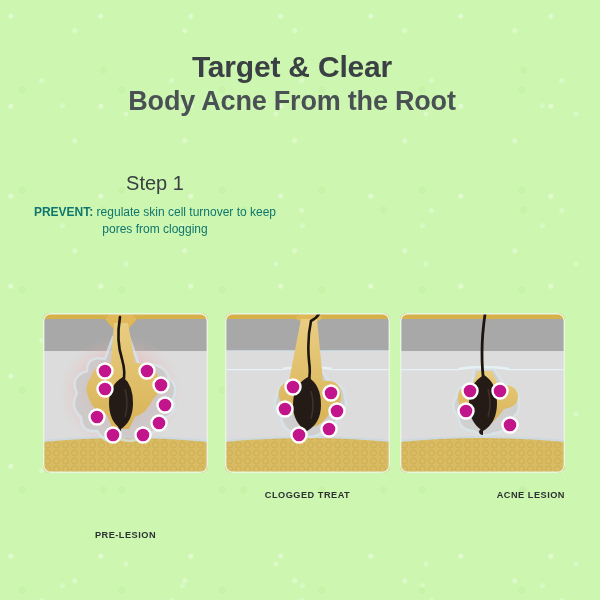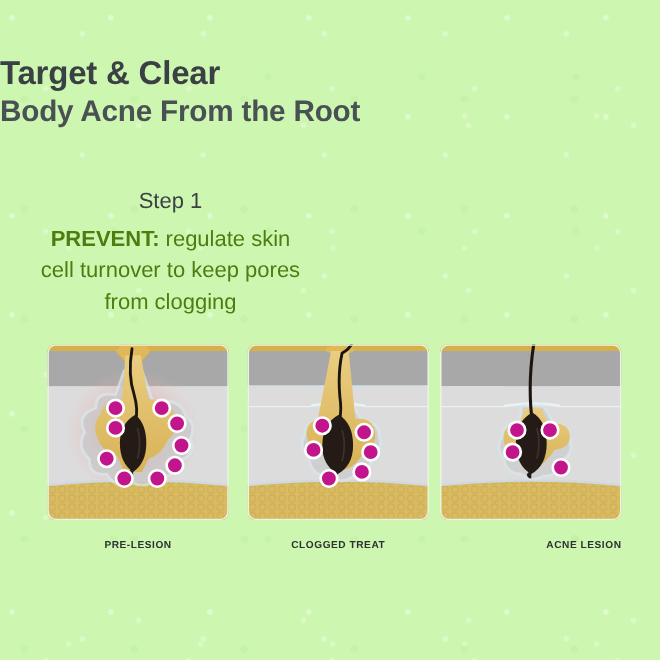--- a/index.html
+++ b/index.html
@@ -30,21 +30,21 @@
     background-size: 90px 90px, 130px 130px, 110px 110px, 150px 150px, 120px 120px, 100px 100px, 140px 140px;
     pointer-events: none;
     opacity: .7;
   }
 
   .headline {
     position: absolute;
     top: 50px;
     left: 0;
     width: 584px;
-    text-align: left;
+    text-align: center;
   }
   .headline .title {
     font-size: 30px;
     font-weight: bold;
     letter-spacing: -0.2px;
     line-height: 1.12;
     color: #3a4043;
   }
   .headline .subtitle {
     font-size: 27px;
@@ -70,23 +70,23 @@
   }
   .step-col.left { padding-left: 32px; padding-right: 22px; }
   .step-col.right { padding-left: 22px; padding-right: 28px; }
   .step-title {
     font-size: 20px;
     font-weight: normal;
     color: #3a4043;
     margin-bottom: 9px;
   }
   .step-body {
-    font-size: 20px;
+    font-size: 12px;
     line-height: 1.42;
-    color: #4d7c0f;
+    color: #0f766e;
   }
   .step-body .lead { font-weight: bold; }
 
   .panels {
     position: absolute;
     top: 313px;
     left: 43px;
     width: 515px;
     height: 160px;
   }
@@ -103,21 +103,21 @@
   .panel-caption {
     position: absolute;
     top: 490px;
     width: 165px;
     text-align: center;
     font-size: 9.2px;
     font-weight: bold;
     letter-spacing: 0.5px;
     color: #2c3134;
   }
-  .panel-caption.c1 { left: 43px; }
+  .panel-caption.c1 { left: 43px; margin-top: 40px; }
   .panel-caption.c2 { left: 225px; }
   .panel-caption.c3 { left: 400px; text-align: right; }
 
   svg { display: block; }
 </style>
 </head>
 <body>
 
 <div class="bg-texture"></div>
 

